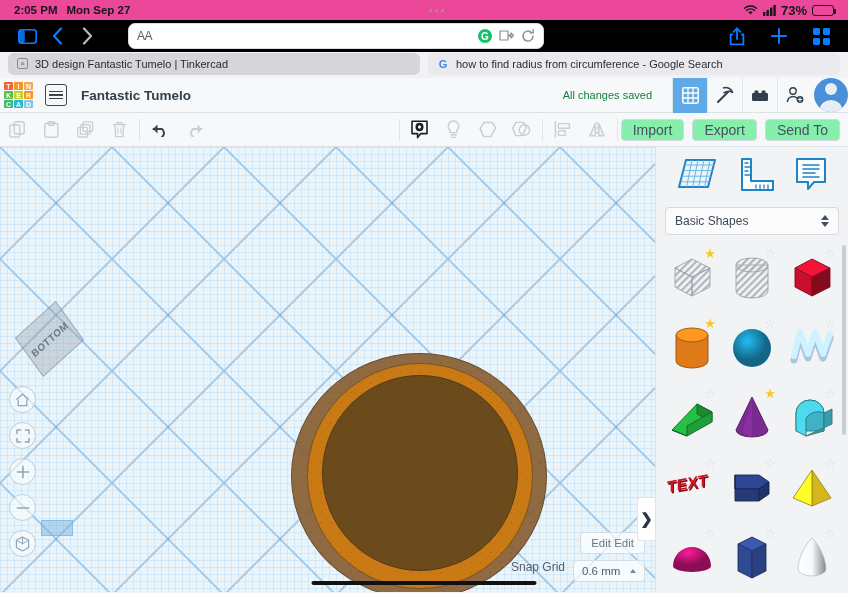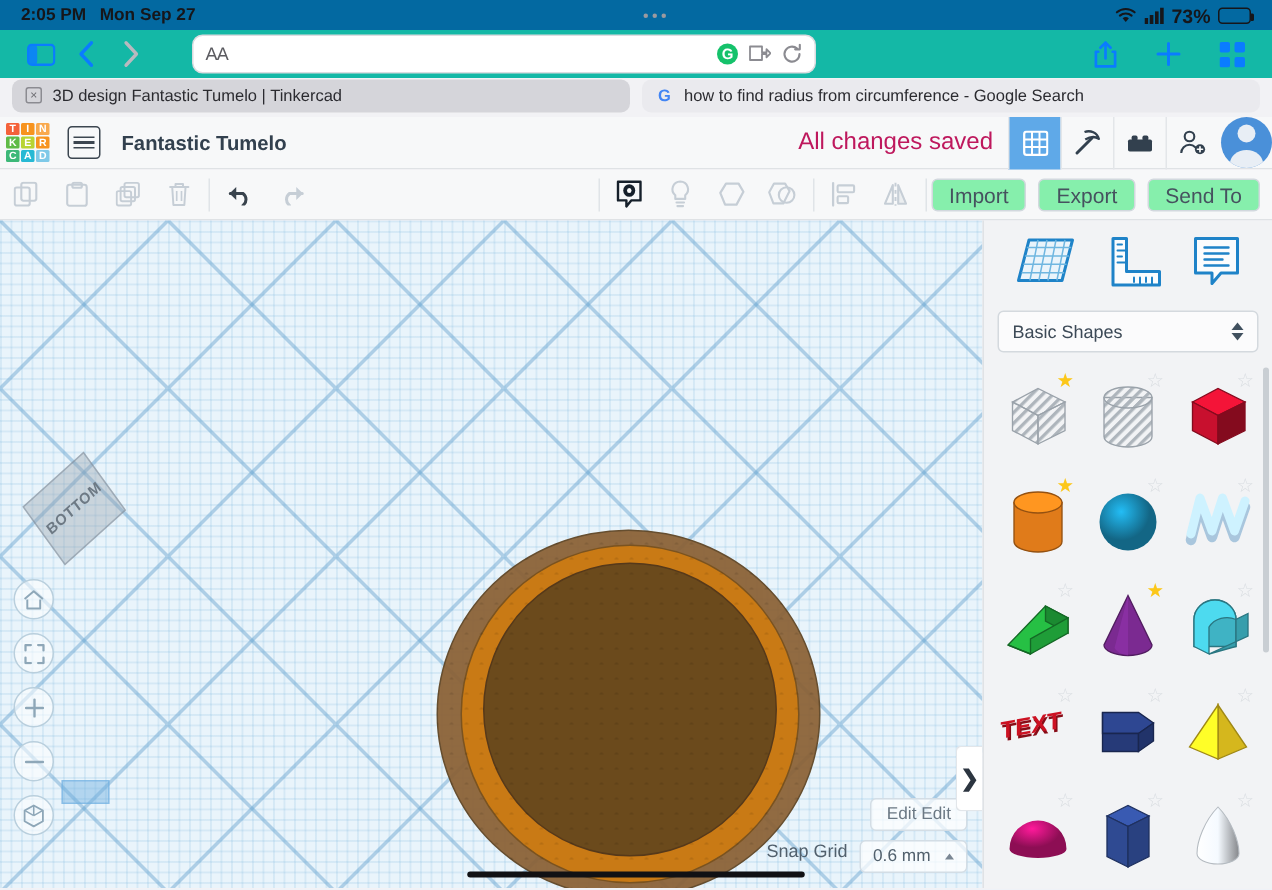--- a/index.html
+++ b/index.html
@@ -10,21 +10,21 @@
     background: #f2f2f5;
   }
   #app { position: relative; width: 848px; height: 593px; }
 
   
   .statusbar {
     height: 20px; width: 100%;
     display: flex; align-items: center;
     padding: 0 14px 0 14px;
     font-size: 11.5px; font-weight: bold; color: #16161a;
-    background: #0369a1;
+    background: #ec4899;
   }
   .sb-time { margin-right: 9px; }
   .sb-date { font-weight: bold; }
   .sb-center { flex: 1; display: flex; justify-content: center; align-items: center; gap: 3px; }
   .sb-dot { width: 3px; height: 3px; border-radius: 50%; background: #9a9aa0; }
   .sb-right { display: flex; align-items: center; gap: 5px; }
   .sb-pct { font-size: 13px; font-weight: bold; }
   .batt {
     width: 22px; height: 11px; border: 1.3px solid #16161a;
     border-radius: 3px; position: relative; padding: 1.3px;
@@ -32,21 +32,21 @@
   .batt::after {
     content: ""; position: absolute; right: -3.2px; top: 3px;
     width: 1.8px; height: 5px; background: #16161a; border-radius: 0 1px 1px 0;
   }
   .batt-fill { height: 100%; background: #16161a; border-radius: 1px; width: 73%; }
 
   
   .safari-bar {
     height: 32px; width: 100%;
     display: flex; align-items: center;
-    background: #14b8a6;
+    background: #000000;
     padding: 0 12px;
     gap: 0px;
   }
   .sbtn {
     width: 30px; height: 26px;
     display: flex; align-items: center; justify-content: center;
     cursor: pointer; color: #0a7cff;
   }
   .sbtn.dim { color: #b9b9bf; }
   .urlbar {
@@ -121,21 +121,21 @@
     width: 22px; height: 22px; margin-left: 10px;
     border: 1.6px solid #3c4650; border-radius: 3px;
     display: flex; flex-direction: column; justify-content: center; gap: 2px;
     padding: 0 3px;
   }
   .doc-icon i { display: block; height: 1.6px; background: #3c4650; }
   .doc-icon i:first-child { width: 100%; }
   .doc-title {
     margin-left: 14px; font-size: 13.5px; font-weight: bold; color: #32404e;
   }
-  .saved-text { margin-left: auto; font-size: 16px; color: #be185d; margin-right: 10px; }
+  .saved-text { margin-left: auto; font-size: 11px; color: #15803d; margin-right: 20px; }
   .hdr-btn {
     width: 35px; height: 35px;
     display: flex; align-items: center; justify-content: center;
     border-left: 1px solid #e3e6e9;
     color: #32404e;
   }
   .hdr-btn.active { background: #5fa9e8; color: #fff; }
   .avatar {
     width: 34px; height: 34px; border-radius: 50%;
     background: #4a90d9; position: relative; overflow: hidden; margin-left: 2px; flex:none;

